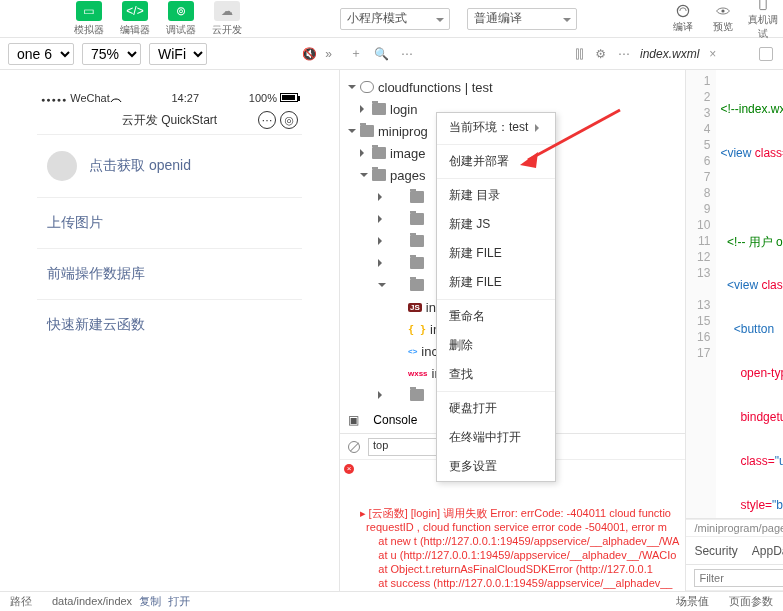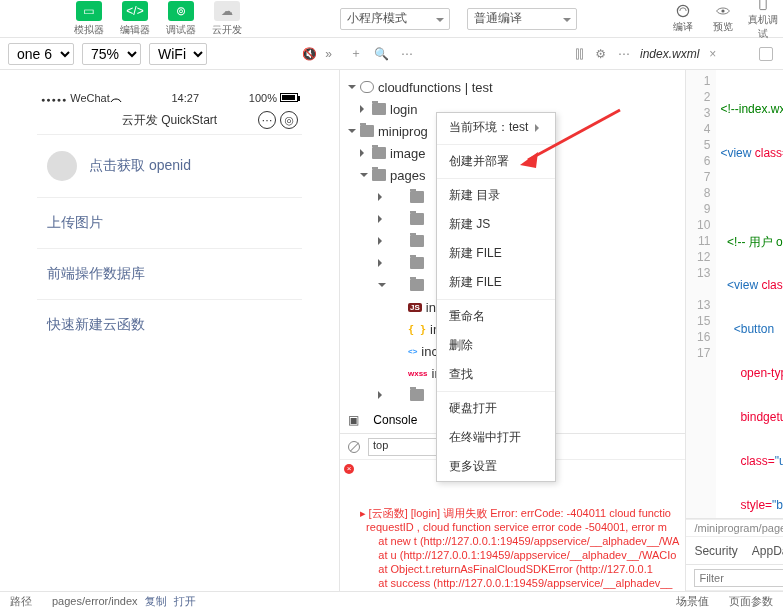--- a/index.html
+++ b/index.html
@@ -421,20 +421,20 @@
 
 <div class="arrow">
   <svg width="110" height="80">
     <line x1="100" y1="10" x2="8" y2="60"></line>
     <polygon points="0,65 18,52 16,68"></polygon>
   </svg>
 </div>
 
 <div class="statusfoot">
   <span class="seg"><span>路径</span></span>
-  <span class="seg"><span>pages/error/index</span>
+  <span class="seg"><span>data/index/index</span>
     <a href="#">复制</a>
     <a href="#">打开</a>
   </span>
   <span style="flex:1"></span>
   <span class="seg">场景值</span>
   <span class="seg">页面参数</span>
 </div>
 
 </body></html>

